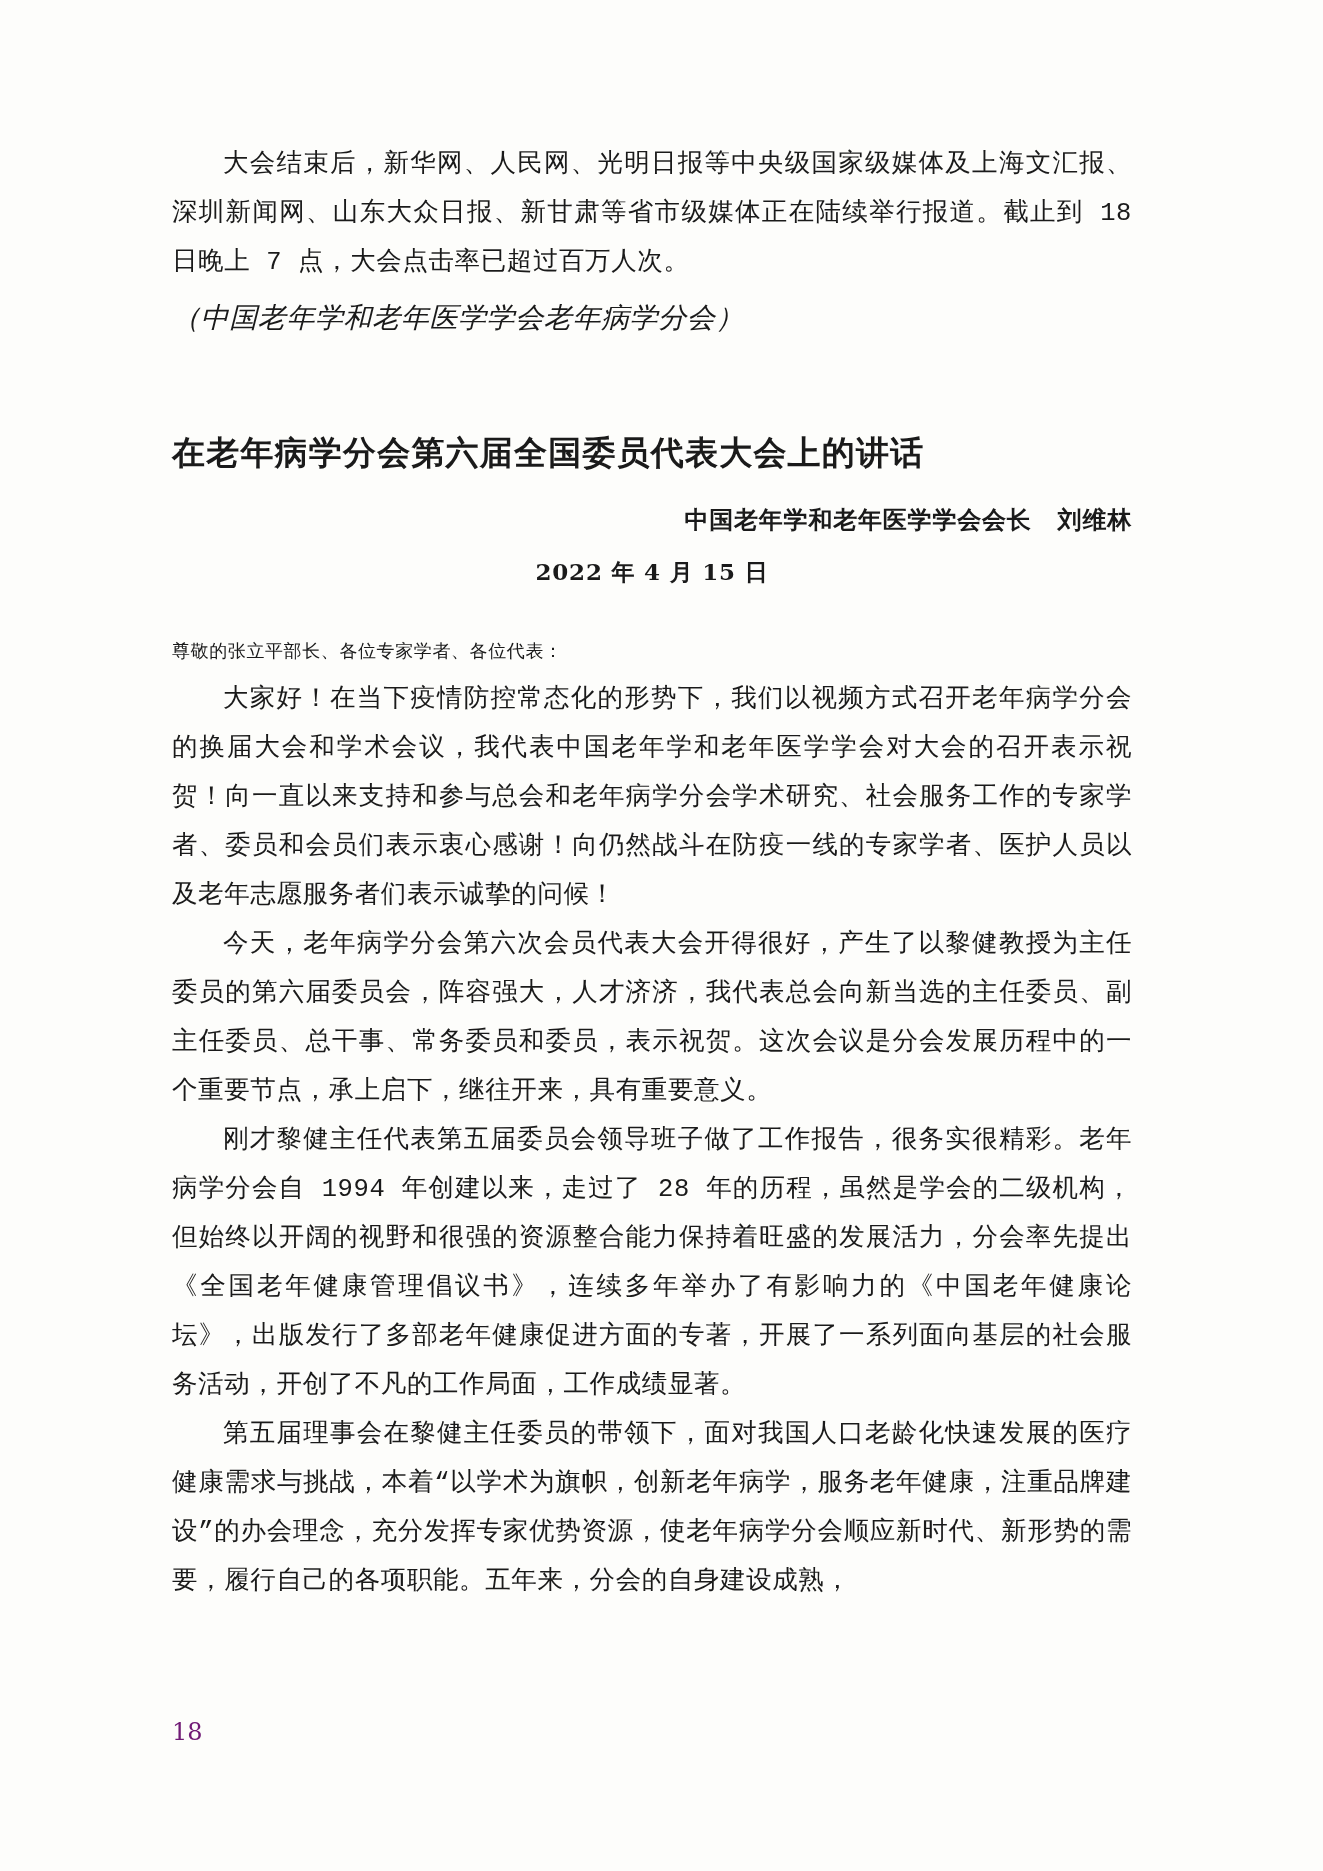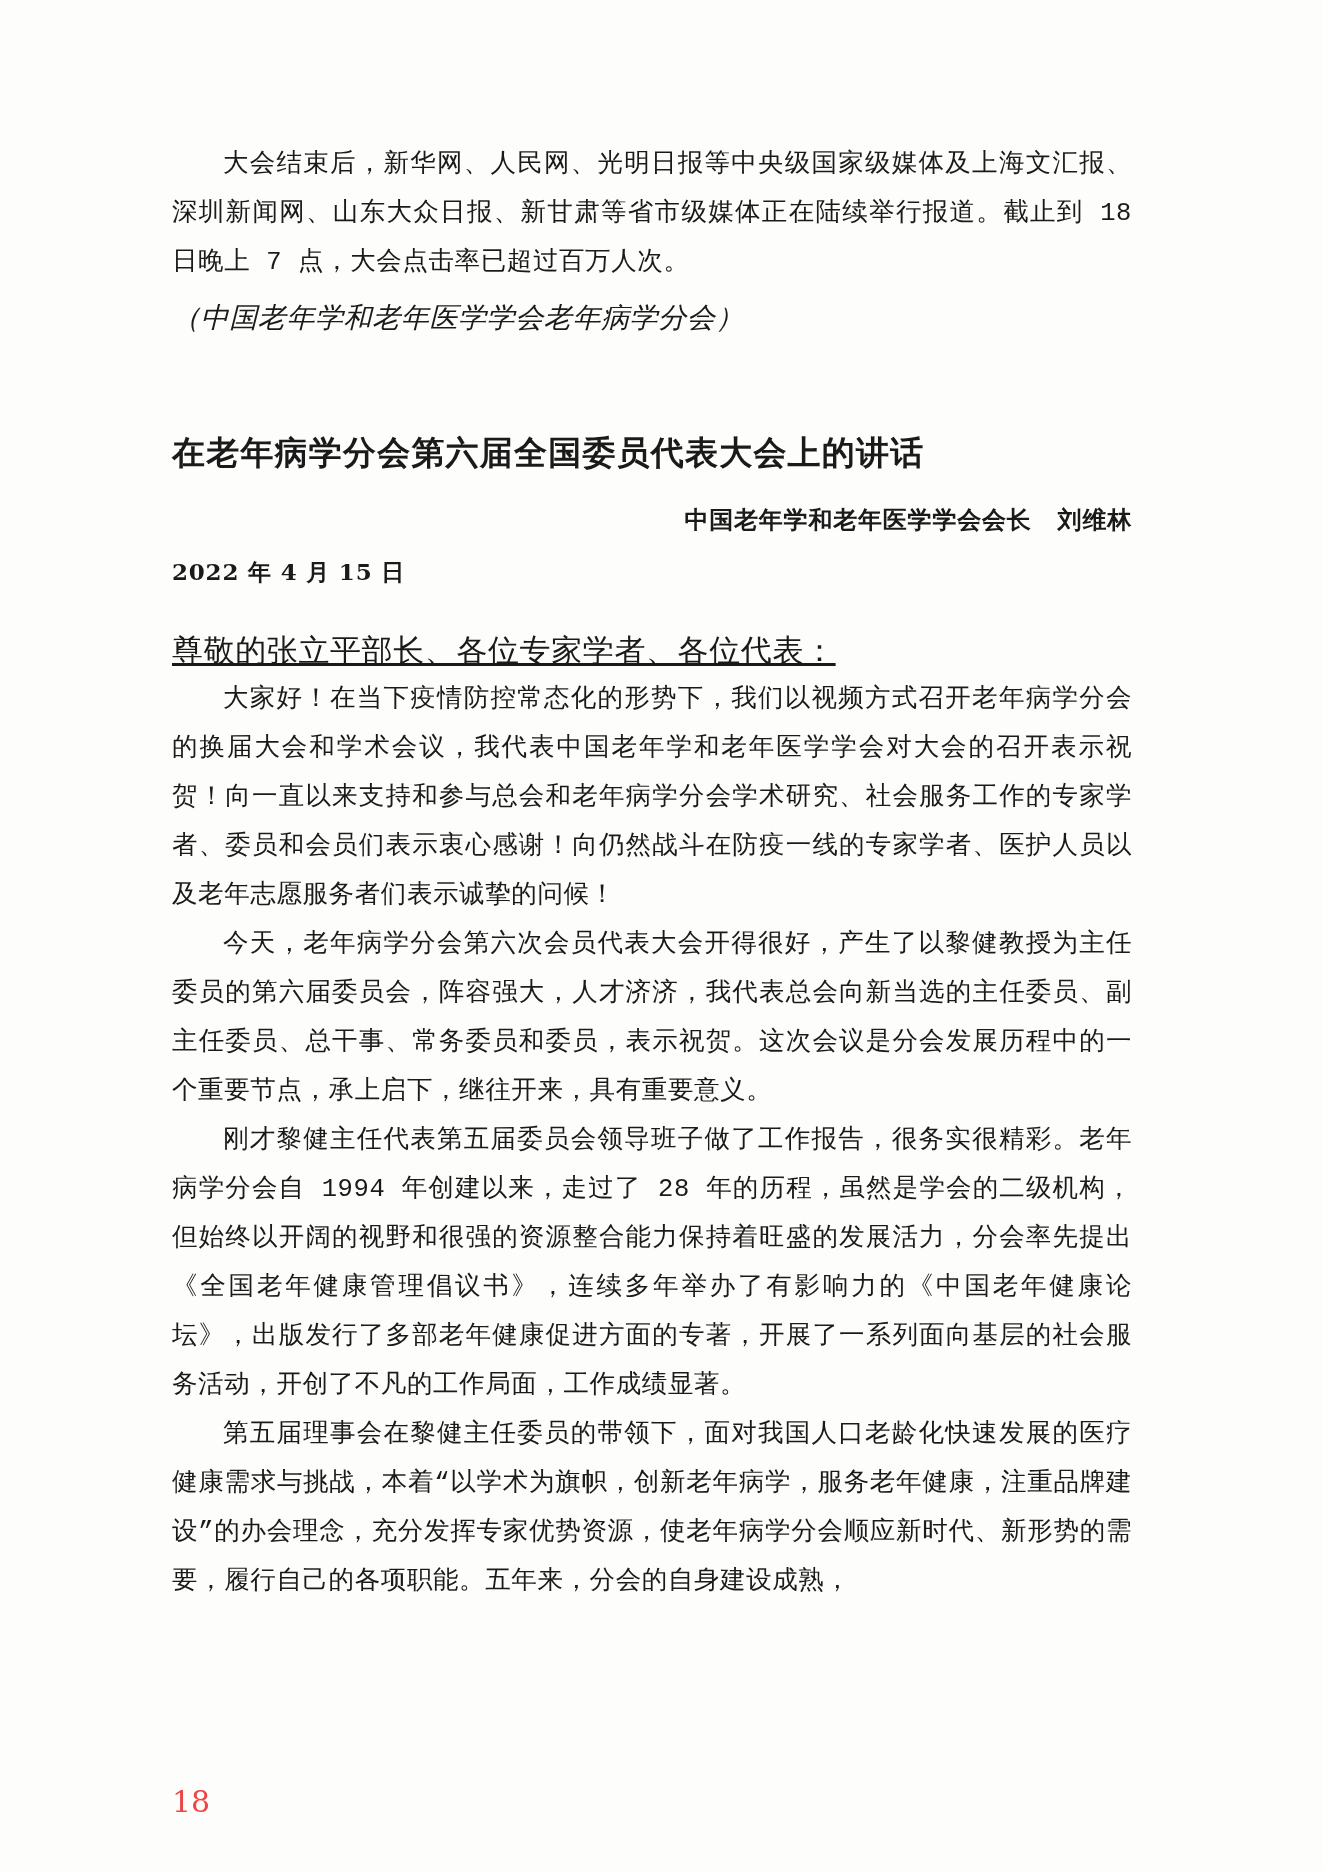--- a/index.html
+++ b/index.html
@@ -68,37 +68,36 @@
   }
   .byline .sep {
     display: inline-block;
     width: 26px;
   }
   .dateline {
     margin-top: 12px;
     font-size: 23px;
     line-height: 40px;
     font-weight: bold;
-    text-align: left;
+    text-align: center;
     letter-spacing: 0.8px;
   }
   .salutation {
     margin-top: 34px;
-    font-size: 31px;
+    font-size: 18px;
     line-height: 49px;
     text-align: left;
     letter-spacing: 0.6px;
-    text-decoration: underline;
   }
   .page-number {
     position: absolute;
     left: 172px;
-    top: 1784px;
-    font-size: 30px;
-    color: #ef4444;
+    top: 1718px;
+    font-size: 24px;
+    color: #701a75;
     font-family: "DejaVu Serif", "Liberation Serif", serif;
   }
 </style>
 </head>
 <body>
 
 <div class="page">
 
   <div class="content">
 

